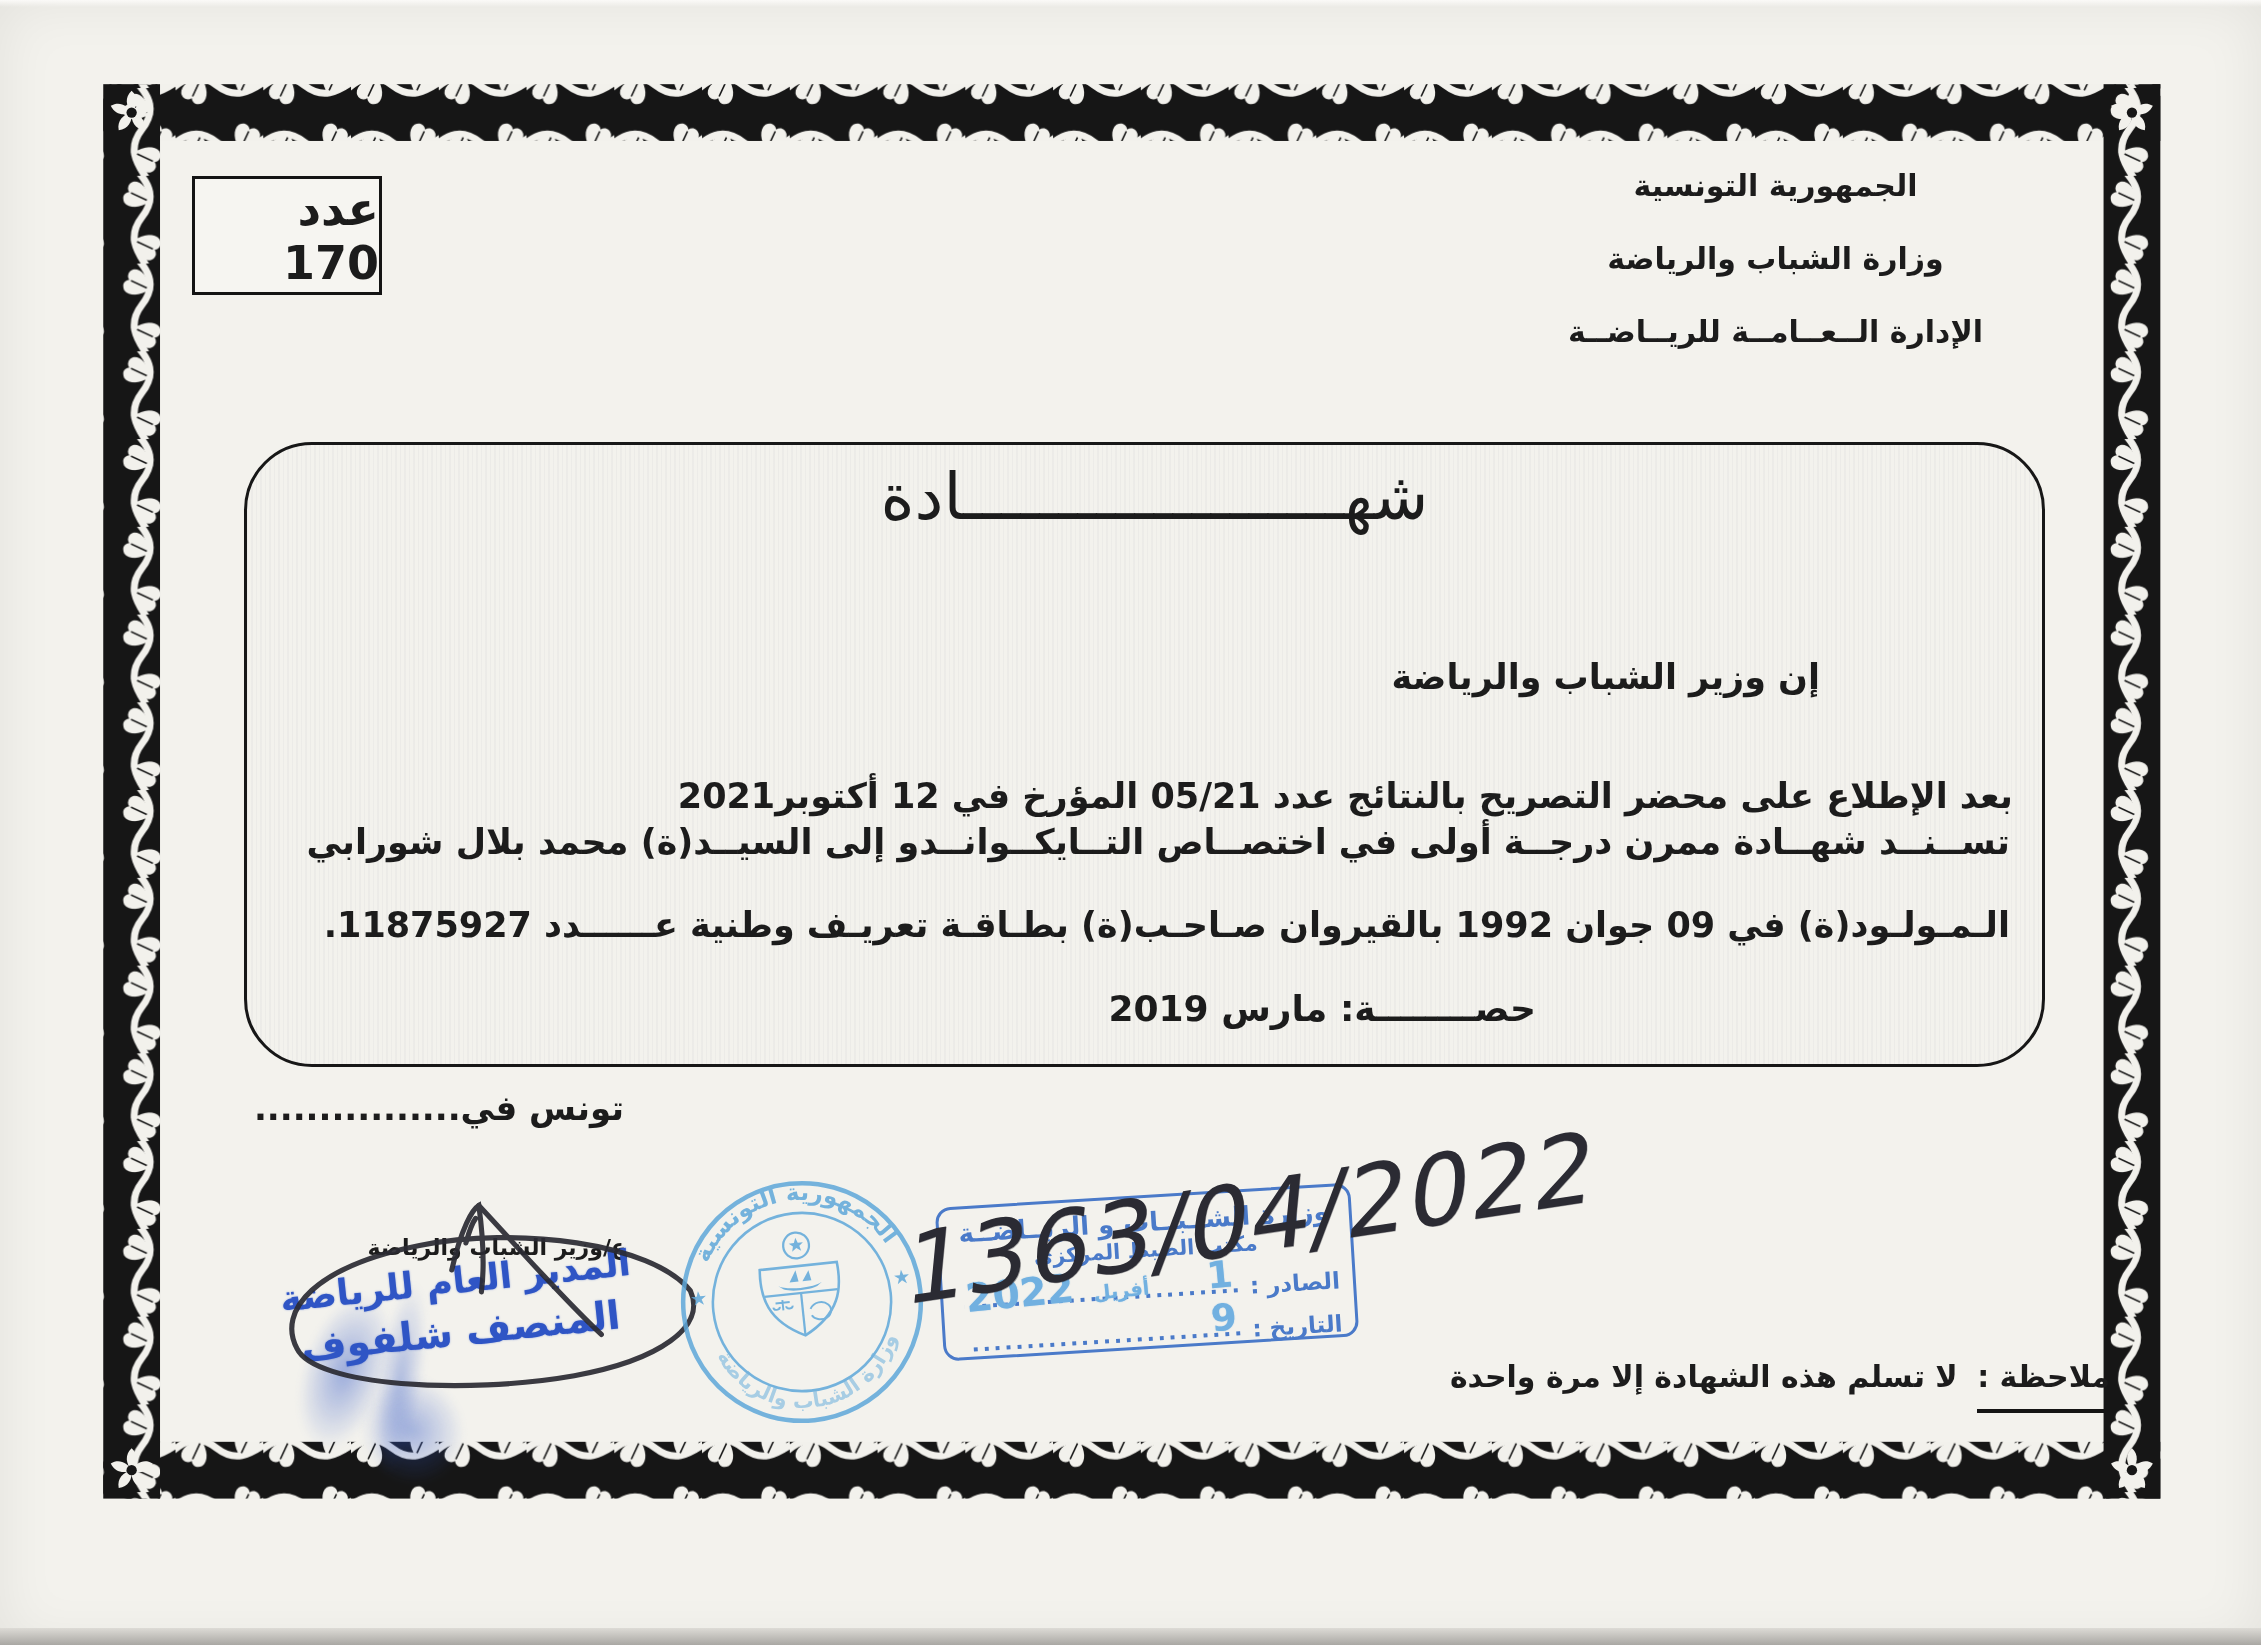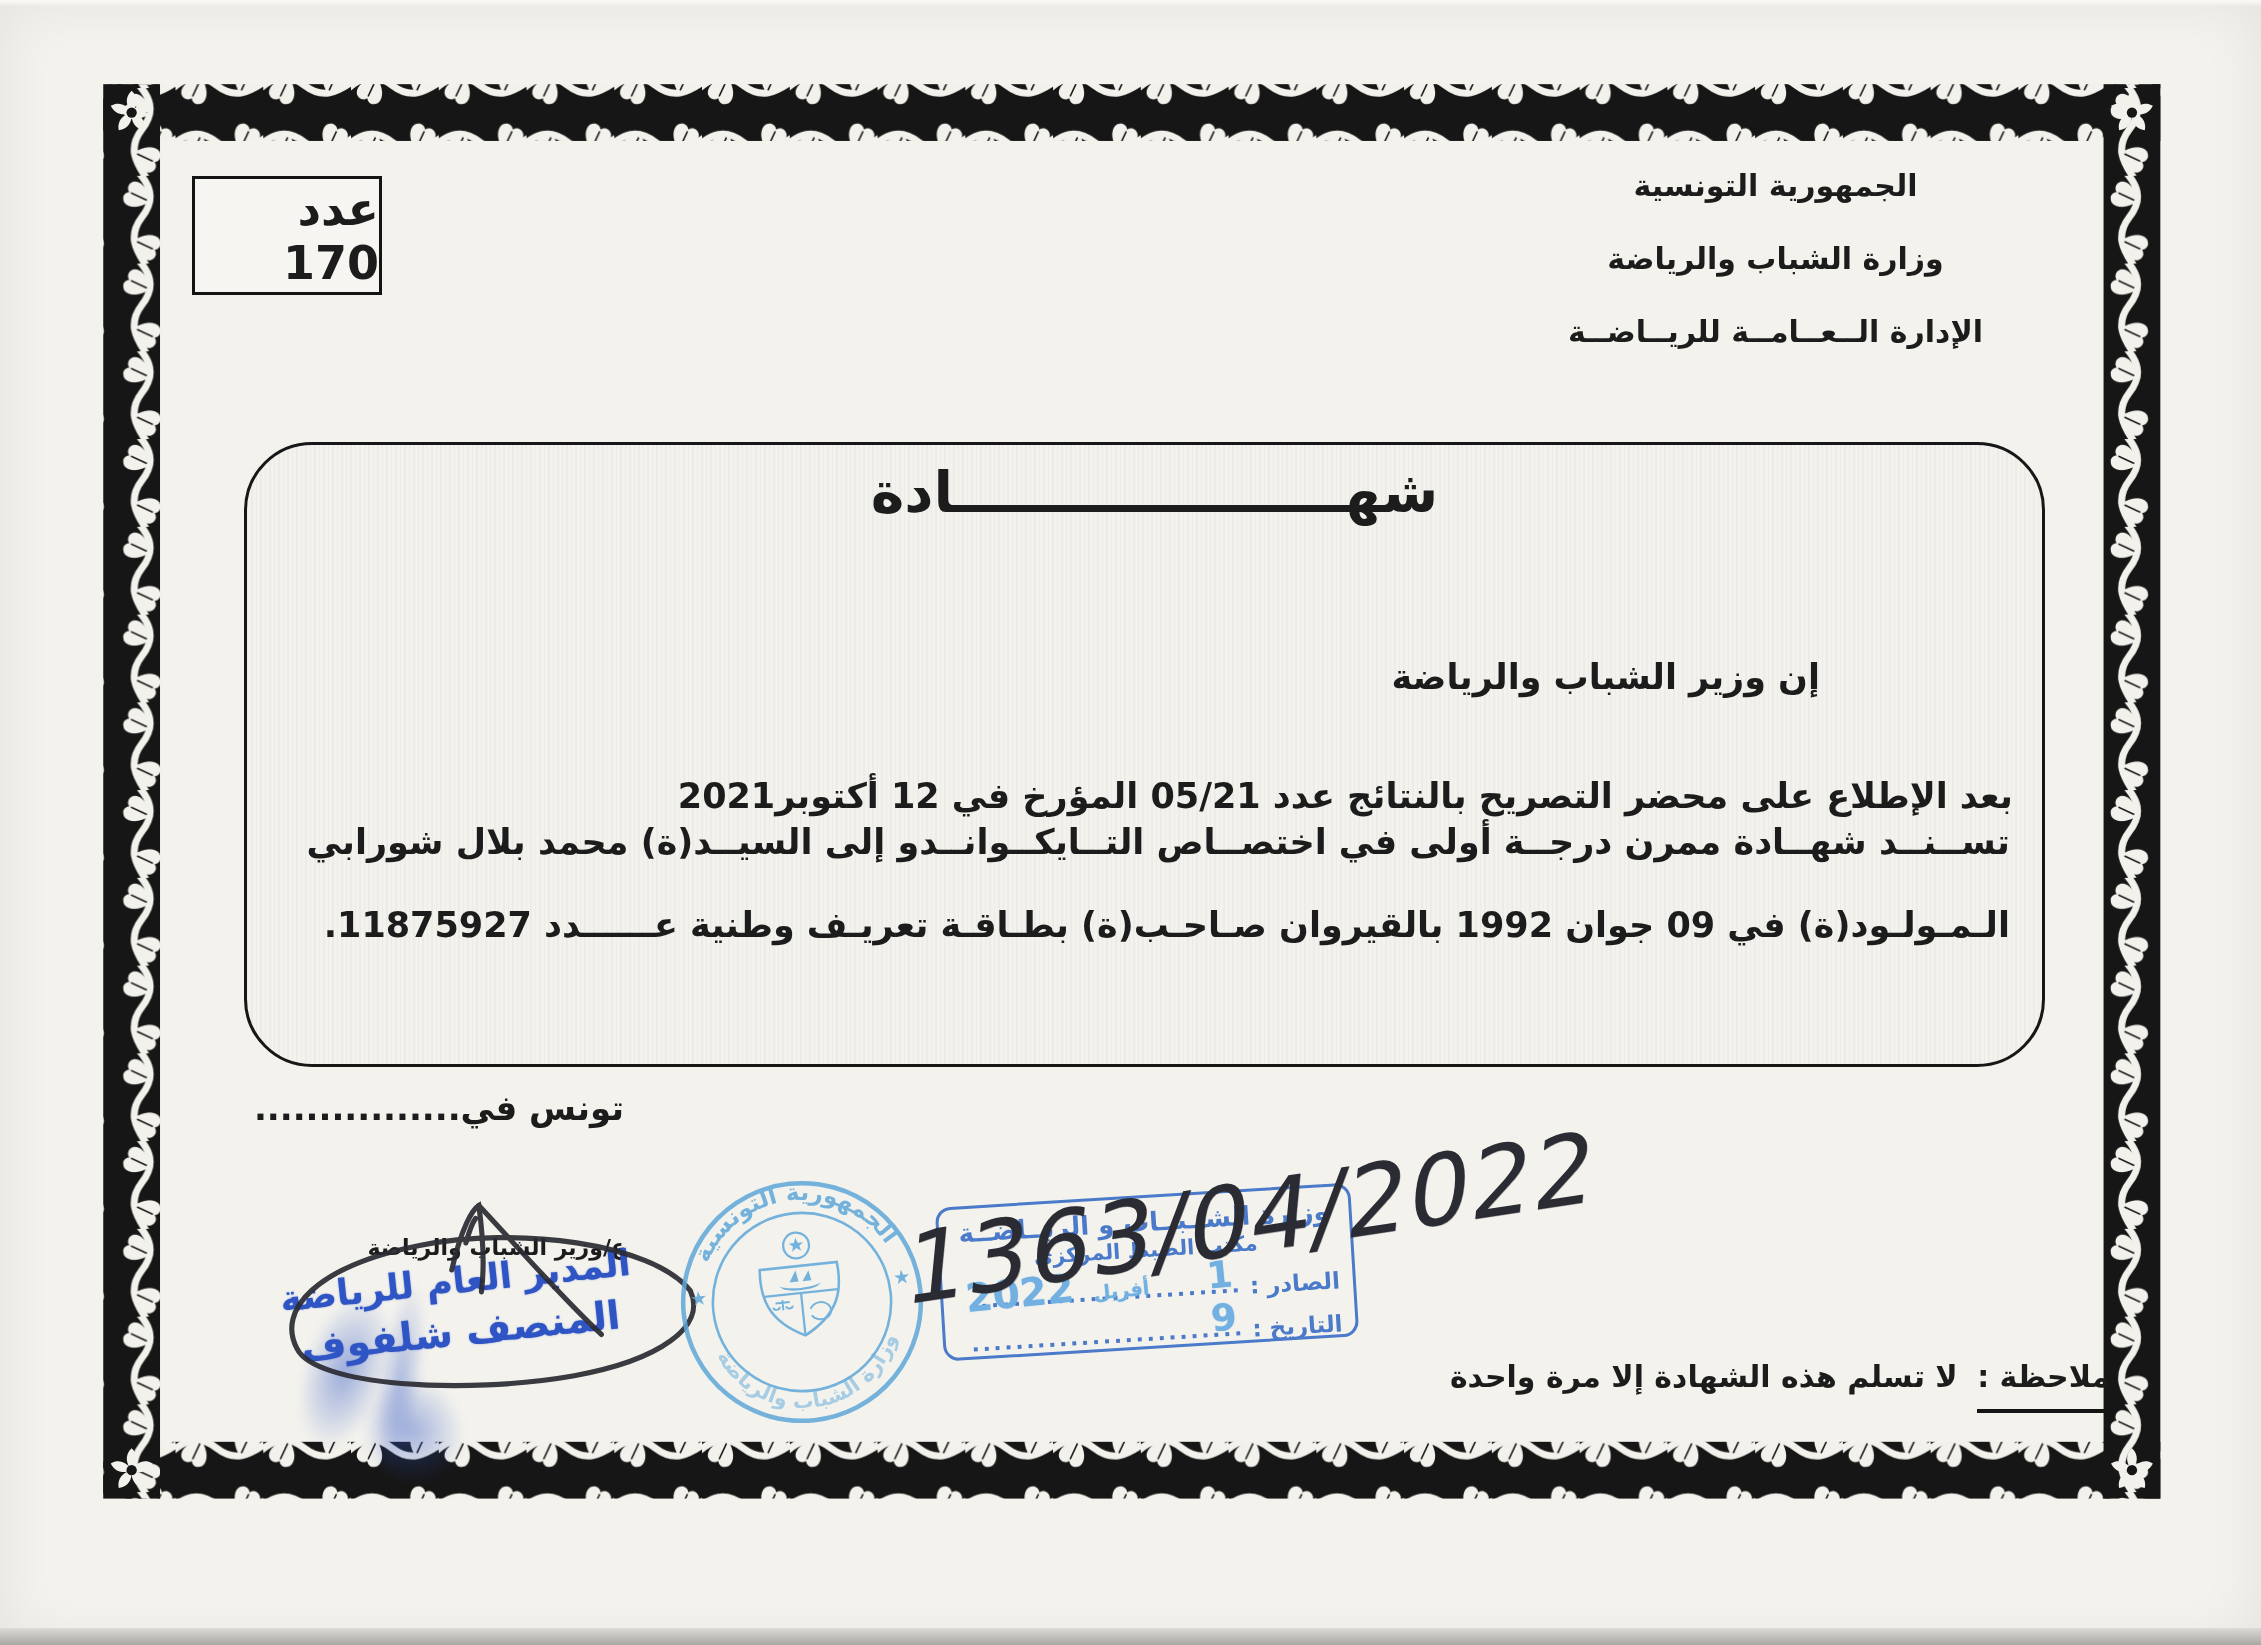--- a/index.html
+++ b/index.html
@@ -24,21 +24,21 @@
   }
   .header-block .h-line{margin-bottom:34px; line-height:39px;}
   
   .main-box{
     left:244px; top:442px; width:1795px; height:619px;
     border:3.9px solid #171717; border-radius:68px;
     background:repeating-linear-gradient(90deg, rgba(110,110,135,.05) 0 1.3px, rgba(0,0,0,0) 1.3px 4.5px);
   }
   .cert-title{
     left:244px; top:459px; width:1795px; text-align:center;
-    font-size:57px; font-weight:700; direction:rtl; transform:translateX(13px);
+    font-size:65px; font-weight:400; direction:rtl; transform:translateX(13px);
   }
   .b-line{direction:rtl; font-weight:700; font-size:35px; white-space:nowrap; line-height:48px;margin-top:44px;}
   .b1{right:441px;  top:609px;}
   .b2{right:248px;  top:728px;text-align:right;}
   .b3{right:251px;  top:774px;}
   .b4{right:251px;  top:857px;}
   .b5{right:725px; top:941px; font-size:36px;}
   
   .place-line{right:1637px; top:1088px; direction:rtl; font-weight:700; font-size:34px; white-space:nowrap;}
   .pp-line{right:1635px; top:1235px; direction:rtl; font-weight:700; font-size:22px; white-space:nowrap;}
@@ -156,20 +156,21 @@
     <div class="h-line">الإدارة الــعــامــة للريــاضــة</div>
   </div>
 
   <div class="abs main-box"></div>
   <div class="abs cert-title">شهــــــــــــــــــــادة</div>
 
   <div class="abs b-line b1">إن وزير الشباب والرياضة</div>
   <div class="abs b-line b2">بعد الإطلاع على محضر التصريح بالنتائج عدد 05/21 المؤرخ في 12 أكتوبر2021</div>
   <div class="abs b-line b3">تســنــد شهــادة ممرن درجــة أولى في اختصــاص التــايكــوانــدو إلى السيــد(ة) محمد بلال شورابي</div>
   <div class="abs b-line b4">الـمـولـود(ة) في 09 جوان 1992 بالقيروان صـاحـب(ة) بطـاقـة تعريـف وطنية عــــــدد 11875927.</div>
+  <div class="abs b-line b5">حصــــــــة:  مارس 2019</div>
 
   <div class="abs place-line">تونس في................</div>
   <div class="abs pp-line">ع/وزير الشباب والرياضة</div>
 
   <div class="abs director">
     <div class="d-title">المدير العام للرياضة</div>
     <div class="d-name">المنصف شلفوف</div>
   </div>
   <div class="abs smudge sm1"></div>
   <div class="abs smudge sm2"></div>

